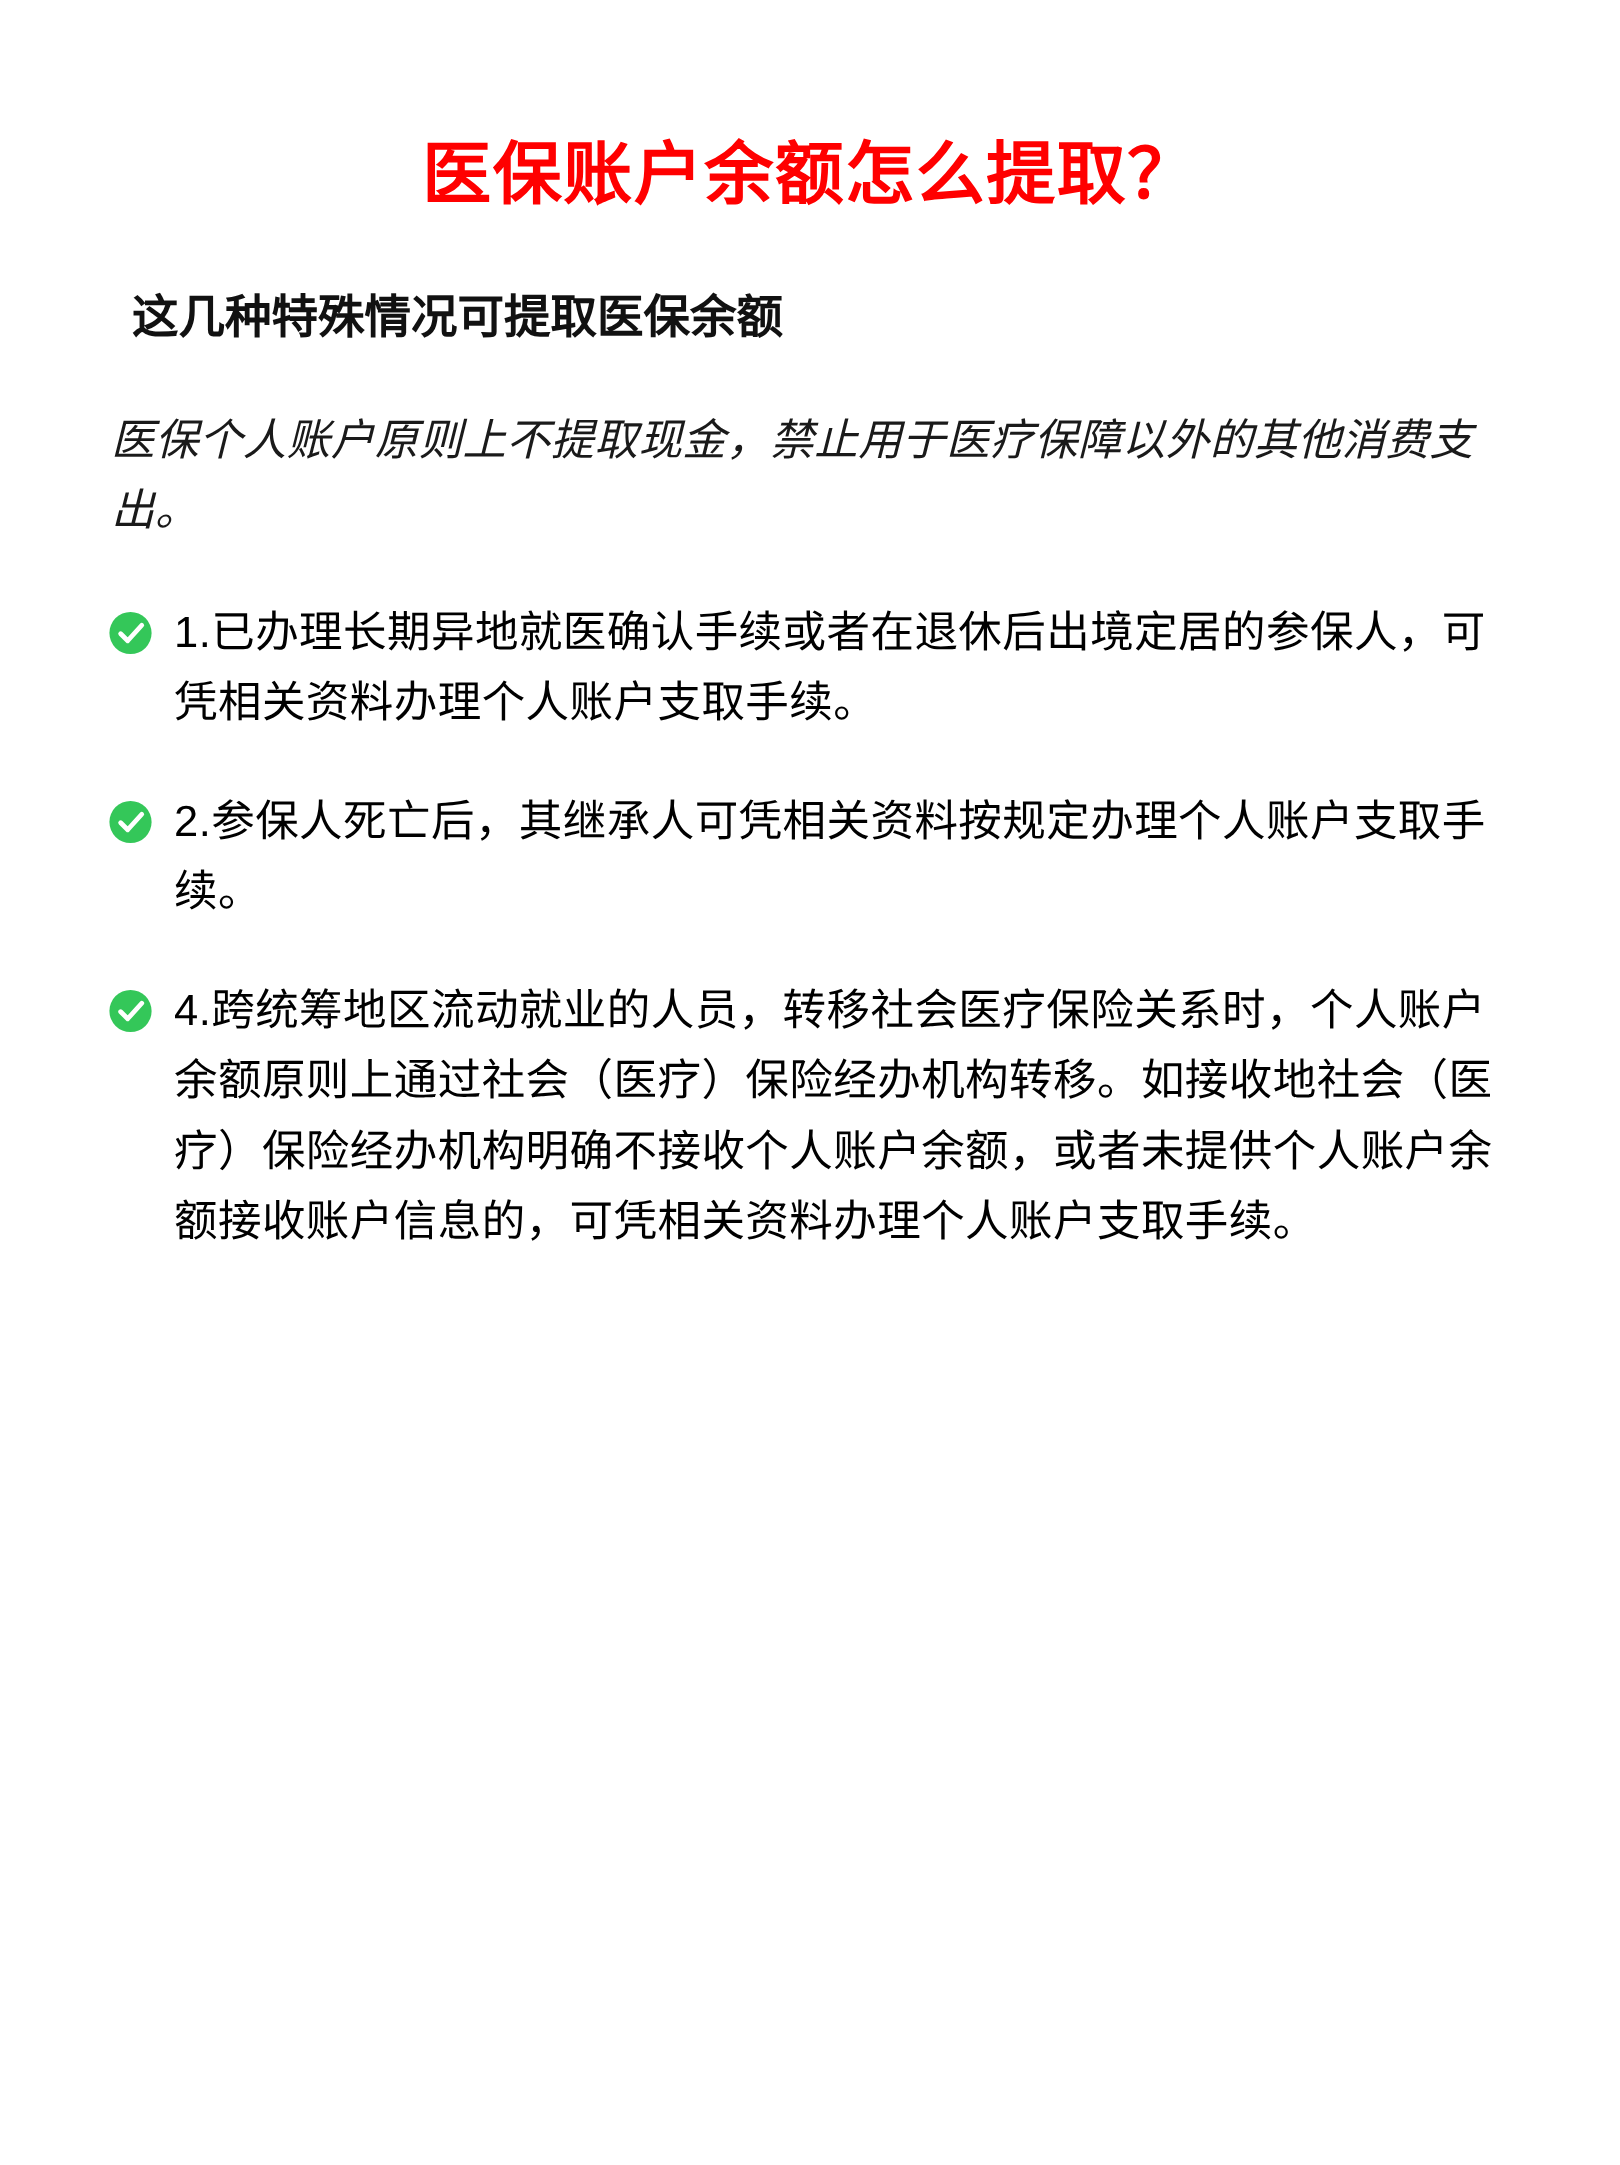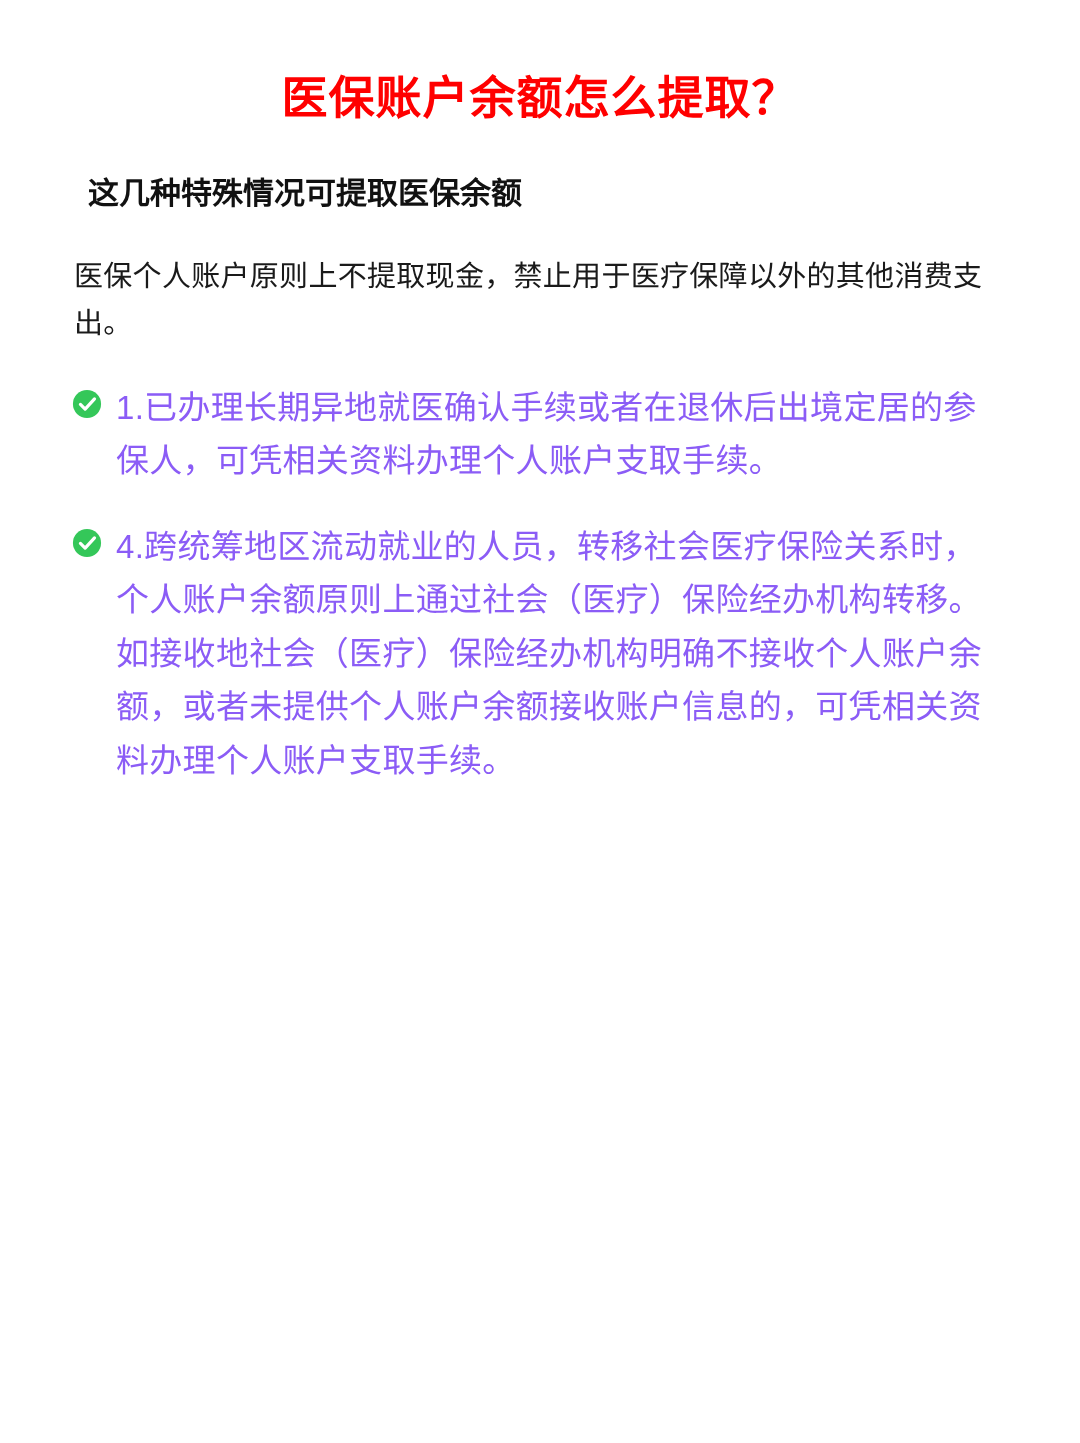--- a/index.html
+++ b/index.html
@@ -21,52 +21,53 @@
     padding: 60px 72px 0 72px;
     background: #ffffff;
   }
   .title {
     text-align: center;
     color: #ff0000;
     font-size: 46px;
     font-weight: bold;
     line-height: 1.25;
     letter-spacing: 1px;
-    margin: 10px 0 44px 0;
+    margin: 28px 0 44px 0;
   }
   .subtitle {
     font-size: 31px;
     font-weight: bold;
     color: #111111;
     line-height: 1.4;
     margin: 0 0 38px 16px;
   }
   .para {
     font-size: 29px;
     line-height: 1.62;
     color: #1a1a1a;
     margin: 0 0 34px 2px;
     letter-spacing: 0.3px;
+    font-style: italic;
   }
   .red {
     color: #e8241c;
   }
   .bold {
     font-weight: bold;
   }
   .list {
     margin: 0;
     padding: 0;
     list-style: none;
   }
   .item {
     position: relative;
-    font-size: 33px;
+    font-size: 29px;
     line-height: 1.62;
-    color: #8b5cf6;
+    color: #000000;
     margin: 0 0 32px 0;
     padding-left: 44px;
     letter-spacing: 0.3px;
   }
   .check-icon {
     position: absolute;
     left: 0;
     top: 8px;
     width: 30px;
     height: 30px;
@@ -98,20 +99,29 @@
     <li class="item">
       <span class="check-icon">
         <svg viewBox="0 0 32 32" xmlns="http://www.w3.org/2000/svg">
           <circle cx="16" cy="16" r="15" fill="#34c759"></circle>
           <path d="M9 16.5 L14 21.5 L24 10.5" fill="none" stroke="#ffffff" stroke-width="3.4" stroke-linecap="round" stroke-linejoin="round"></path>
         </svg>
       </span>
       <span>1.已办理长期异地就医确认手续或者在退休后出境定居的参保人，可凭相关资料办理个人账户支取手续。</span>
     </li>
 
+    <li class="item">
+      <span class="check-icon">
+        <svg viewBox="0 0 32 32" xmlns="http://www.w3.org/2000/svg">
+          <circle cx="16" cy="16" r="15" fill="#34c759"></circle>
+          <path d="M9 16.5 L14 21.5 L24 10.5" fill="none" stroke="#ffffff" stroke-width="3.4" stroke-linecap="round" stroke-linejoin="round"></path>
+        </svg>
+      </span>
+      <span>2.参保人死亡后，其继承人可凭相关资料按规定办理个人账户支取手续。</span>
+    </li>
 
 
     <li class="item item-4">
       <span class="check-icon">
         <svg viewBox="0 0 32 32" xmlns="http://www.w3.org/2000/svg">
           <circle cx="16" cy="16" r="15" fill="#34c759"></circle>
           <path d="M9 16.5 L14 21.5 L24 10.5" fill="none" stroke="#ffffff" stroke-width="3.4" stroke-linecap="round" stroke-linejoin="round"></path>
         </svg>
       </span>
       <span class="lead">4.跨统筹地区流动就业的人员，转移社会医疗保险关系时，个人账户余额原则上通过社会（医疗）保险经办机构转移。</span><span>如接收地社会（医疗）保险经办机构明确不接收个人账户余额，或者未提供个人账户余额接收账户信息的，可凭相关资料办理个人账户支取手续。</span>

